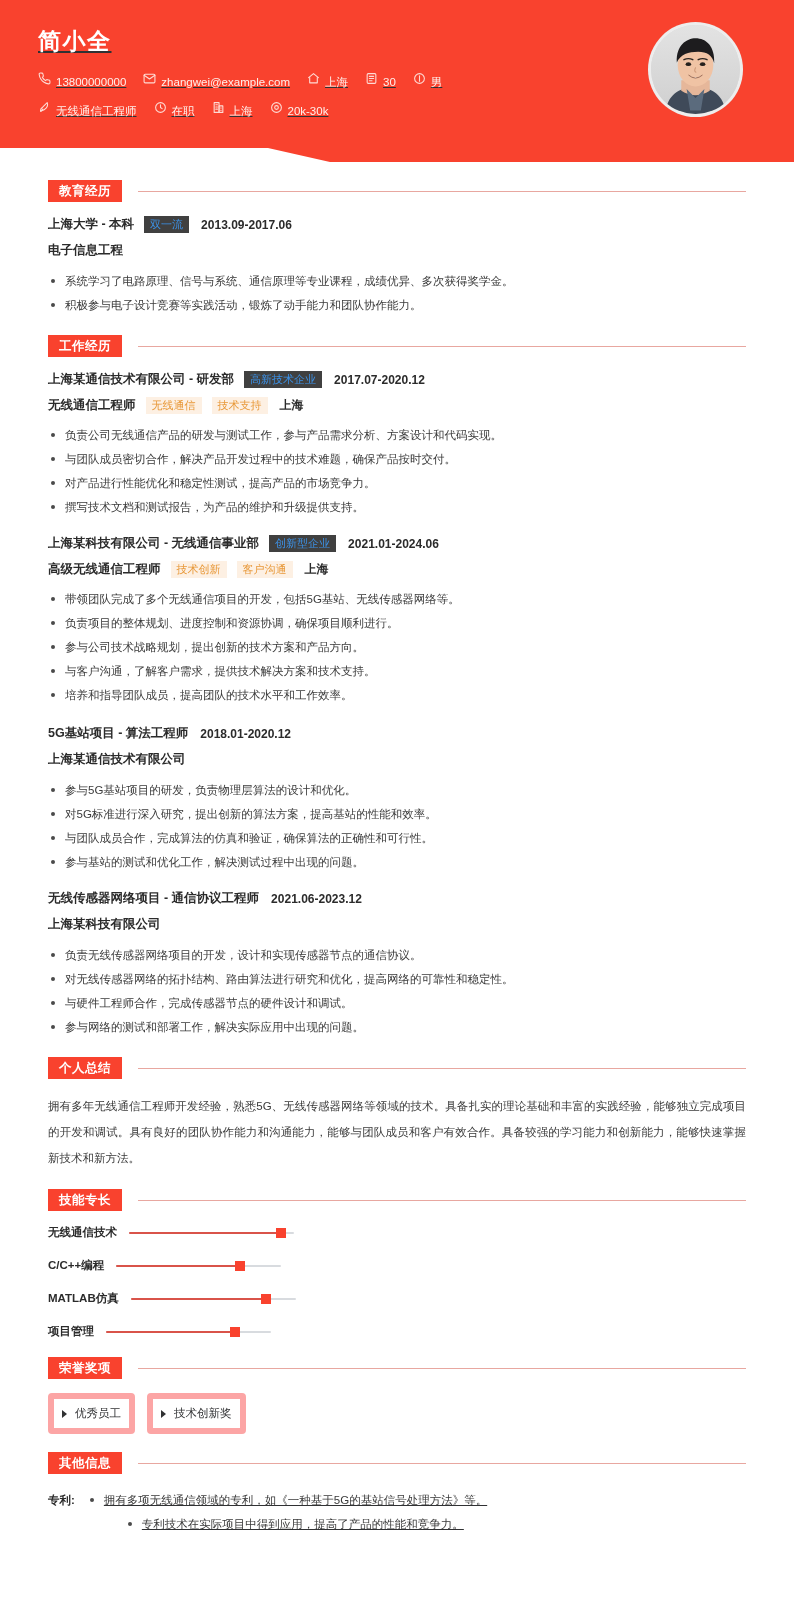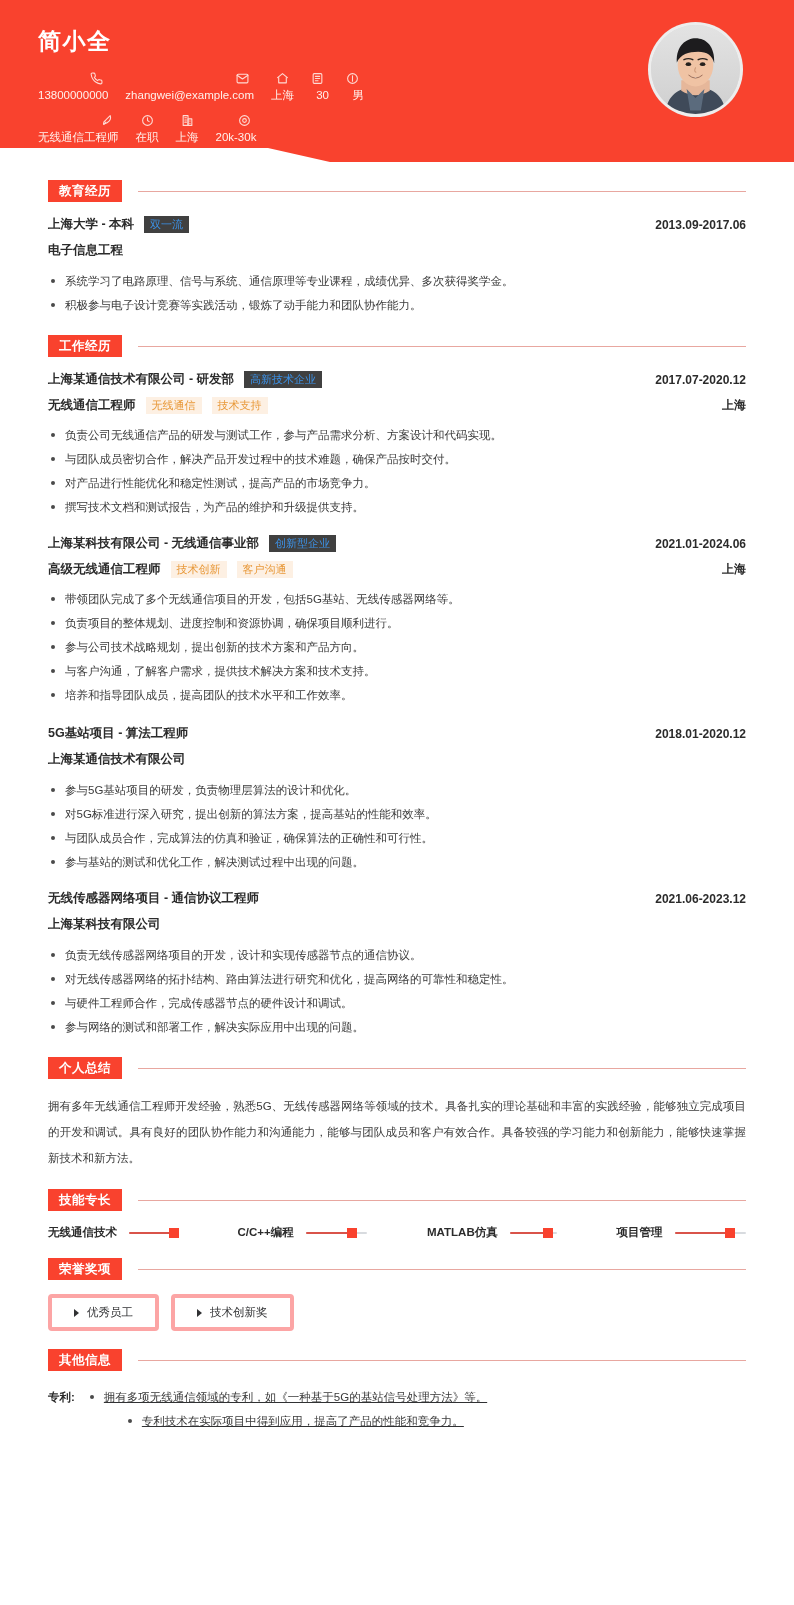--- a/index.html
+++ b/index.html
@@ -16,20 +16,21 @@
     background: #ffffff;
     overflow: hidden;
   }
 
   
   .header {
     position: relative;
     width: 783px;
     height: 162px;
     background: transparent;
+    text-decoration: underline;
   }
   .header-bg {
     position: absolute;
     inset: 0;
     width: 794px;
     height: 162px;
     z-index: 0;
   }
   .header-inner {
     position: relative;
@@ -48,24 +49,23 @@
     display: flex;
     align-items: center;
     flex-wrap: wrap;
     color: #ffe9e4;
     font-size: 11.5px;
     line-height: 20px;
     margin-bottom: 9px;
   }
   .meta-item {
     display: inline-flex;
-    align-items: flex-end;
+    align-items: flex-start;
     margin-right: 17px;
     white-space: nowrap;
-    flex-direction: column;
   }
   .meta-item .mi-icon {
     display: inline-flex;
     align-items: center;
     justify-content: center;
     width: 13px;
     height: 13px;
     margin-right: 5px;
     opacity: .95;
   }
@@ -116,21 +116,21 @@
     background: #e8a7a0;
     margin-left: 0;
   }
 
   .entry { margin-bottom: 16px; }
   .entry:last-child { margin-bottom: 4px; }
 
   .entry-line {
     display: flex;
     align-items: center;
-    justify-content: space-between;
+    justify-content: flex-start;
     margin-bottom: 9px;
   }
   .entry-left {
     display: flex;
     align-items: center;
     flex-wrap: wrap;
     min-width: 0;
   }
   .entry-title {
     font-size: 12.5px;
@@ -192,21 +192,21 @@
   .summary-text {
     font-size: 11.5px;
     line-height: 26px;
     color: #3a3a3a;
     text-align: justify;
   }
 
   
   .skills-grid {
     display: grid;
-    grid-template-columns: 1fr 1fr 1fr 1fr;
+    grid-template-columns: 1fr;
     column-gap: 60px;
     row-gap: 18px;
     margin-top: 4px;
   }
   .skill-row {
     display: flex;
     align-items: center;
   }
   .skill-name {
     font-size: 11.5px;
@@ -245,23 +245,23 @@
     background: #f9422e;
     transform: translateX(-50%);
     top: 2px;
   }
 
   
   .honor-list { display: flex; gap: 12px; margin-top: 2px; }
   .honor-chip {
     display: inline-flex;
     align-items: center;
-    border: 4px solid #fca5a5;
+    border: 6px solid #fca5a5;
     border-radius: 4px;
-    padding: 7px 22px;
+    padding: 7px 8px;
     font-size: 11.5px;
     color: #303133;
     background: #ffffff;
     white-space: nowrap;
   }
   .honor-chip .tri {
     display: inline-block;
     width: 0; height: 0;
     border-left: 5px solid #303133;
     border-top: 4px solid transparent;

